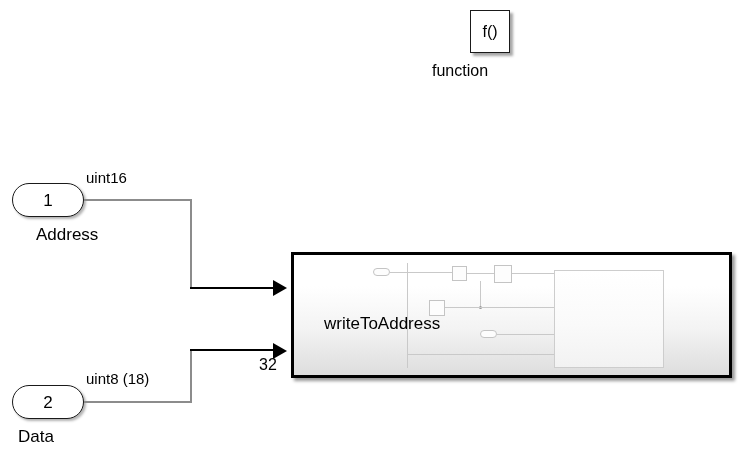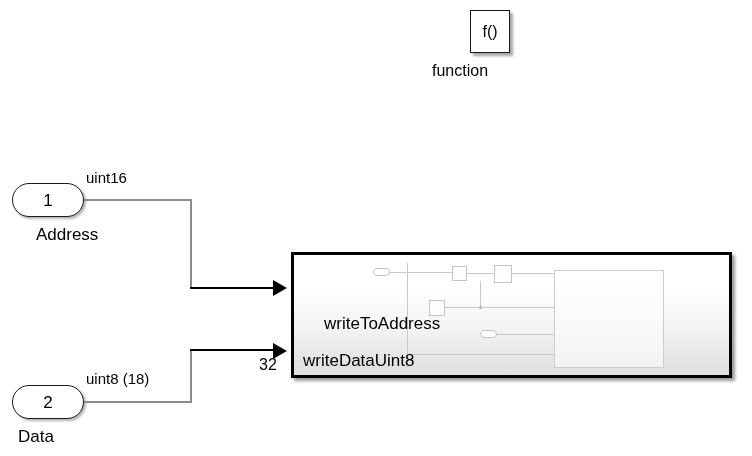--- a/index.html
+++ b/index.html
@@ -180,16 +180,15 @@
     <div class="ghost-line" style="left:151px; top:52px; width:111px; height:1px;"></div>
 
     <div class="ghost-oval" style="left:186px; top:75px; width:17px; height:8px;"></div>
     <div class="ghost-line" style="left:203px; top:79px; width:59px; height:1px;"></div>
 
     <div class="ghost-line" style="left:113px; top:99px; width:149px; height:1px;"></div>
 
     <div class="ghost-rect" style="left:260px; top:15px; width:110px; height:98px;"></div>
 
     <div class="port-label" style="left:9px; top:68px; transform:translateY(-50%);margin-left:21px;">writeToAddress</div>
-    <div class="port-label" style="left:9px; top:97px;">writeDataUint8</div>
   </div>
 
 </div>
 
 </body></html>

